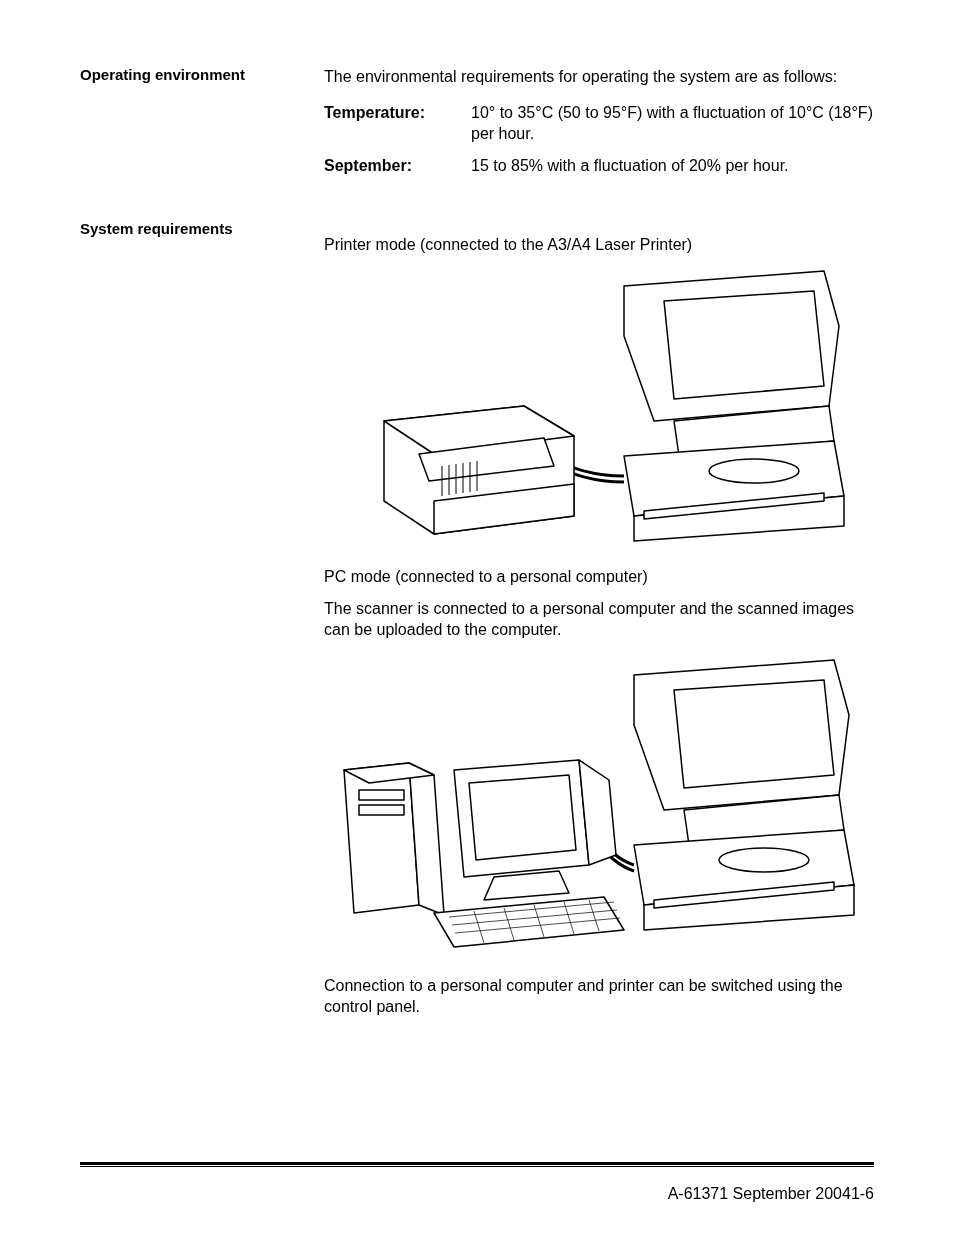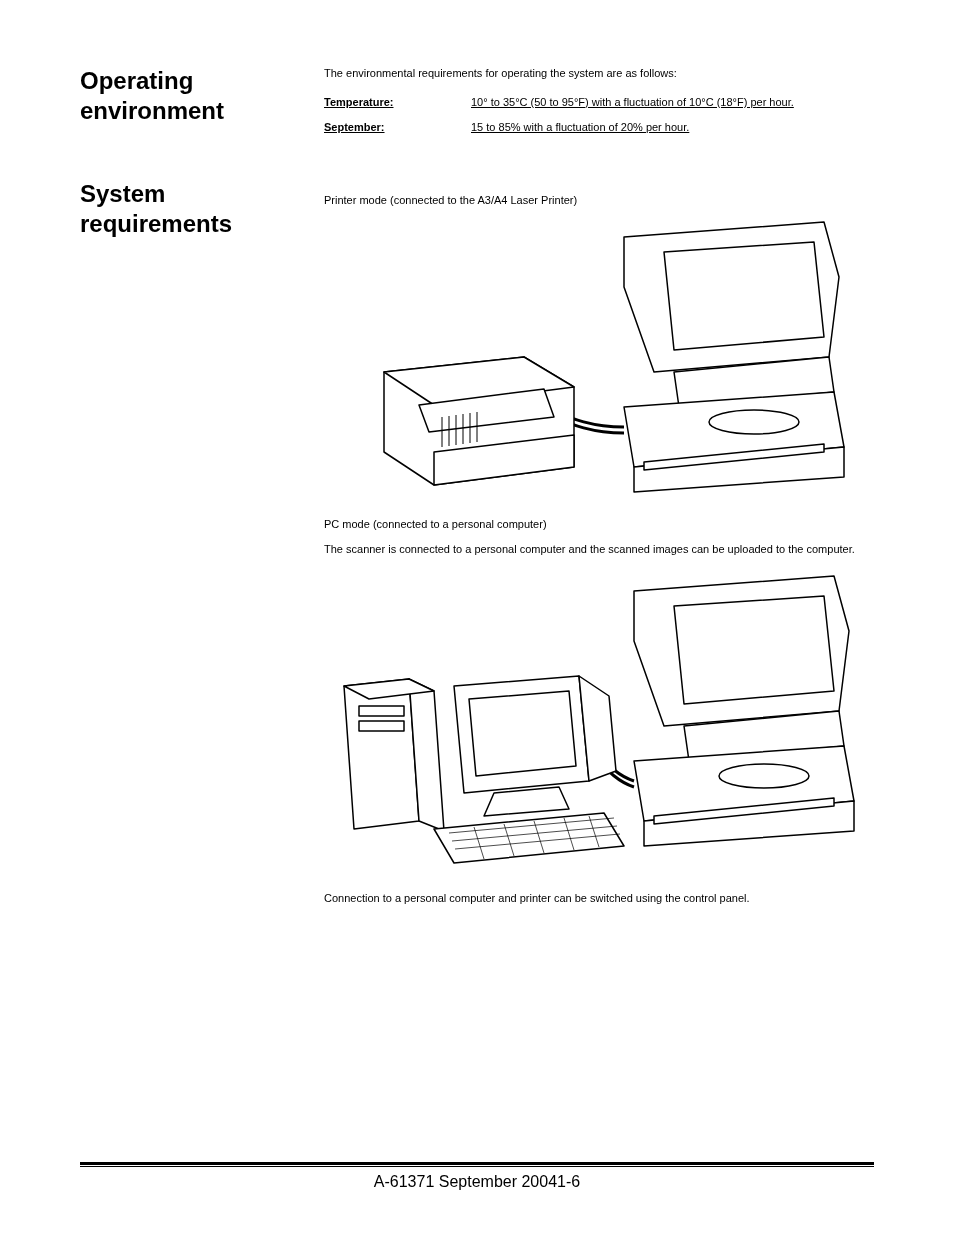--- a/index.html
+++ b/index.html
@@ -1,30 +1,30 @@
 <!DOCTYPE html>
 <html><head>
 <meta charset="utf-8">
 <style>
   * { box-sizing: border-box; margin: 0; padding: 0; }
   html, body { width: 954px; height: 1235px; background: #fff; font-family: Arial, Helvetica, sans-serif; color: #000; }
   .page { position: relative; width: 954px; height: 1235px; padding: 66px 80px 40px 80px; }
   .section { display: flex; align-items: flex-start; margin-bottom: 34px; }
-  .side-heading { width: 244px; flex: 0 0 244px; font-weight: bold; font-size: 24px; line-height: 1.25; padding-right: 12px; }
-  .body-col { flex: 1 1 auto; font-size: 11px; line-height: 1.35; }
+  .side-heading { width: 244px; flex: 0 0 244px; font-weight: bold; font-size: 15px; line-height: 1.25; padding-right: 12px; }
+  .body-col { flex: 1 1 auto; font-size: 16px; line-height: 1.35; }
   .para { margin-bottom: 14px; }
-  .spec-row { display: flex; margin-bottom: 10px; text-decoration: underline; }
+  .spec-row { display: flex; margin-bottom: 10px; }
   .spec-label { font-weight: bold; width: 118px; flex: 0 0 118px; }
   .spec-value { flex: 1 1 auto; margin-left: 29px; }
   .subhead { font-weight: normal; margin-top: 14px; margin-bottom: 10px; }
   .figure { margin: 6px 0 20px 0; }
   .figure svg { display: block; }
   .footer-rule { position: absolute; left: 80px; right: 80px; bottom: 70px; height: 3px; background: #000; }
   .footer-rule::after { content: ""; position: absolute; left: 0; right: 0; top: 4px; height: 1px; background: #000; }
-  .footer { position: absolute; left: 80px; right: 80px; bottom: 44px; display: flex; justify-content: center; font-size: 16px; }
+  .footer { position: absolute; left: 80px; right: 80px; bottom: 32px; display: flex; justify-content: flex-end; font-size: 16px; }
 </style>
 </head>
 <body>
 
 <div class="page">
 
   <div class="section">
     <div class="side-heading">Operating environment</div>
     <div class="body-col">
       <div class="para">The environmental requirements for operating the system are as follows:</div>

